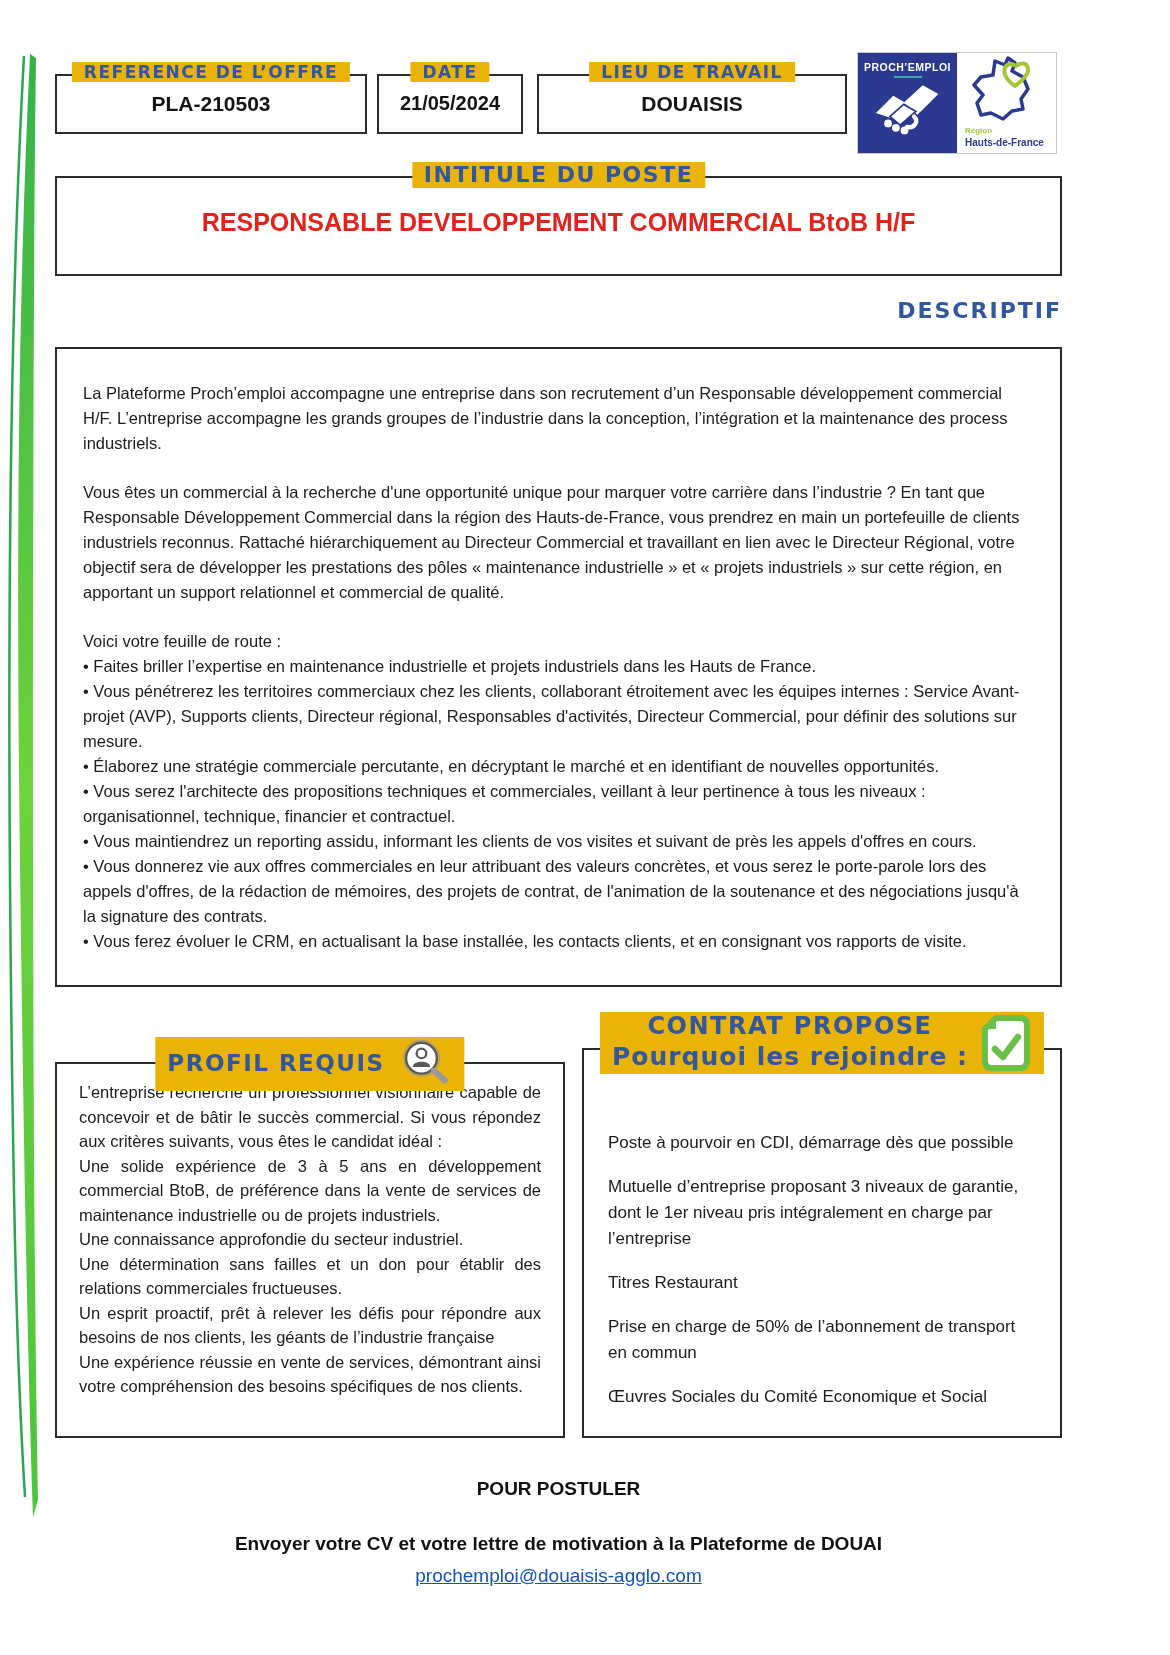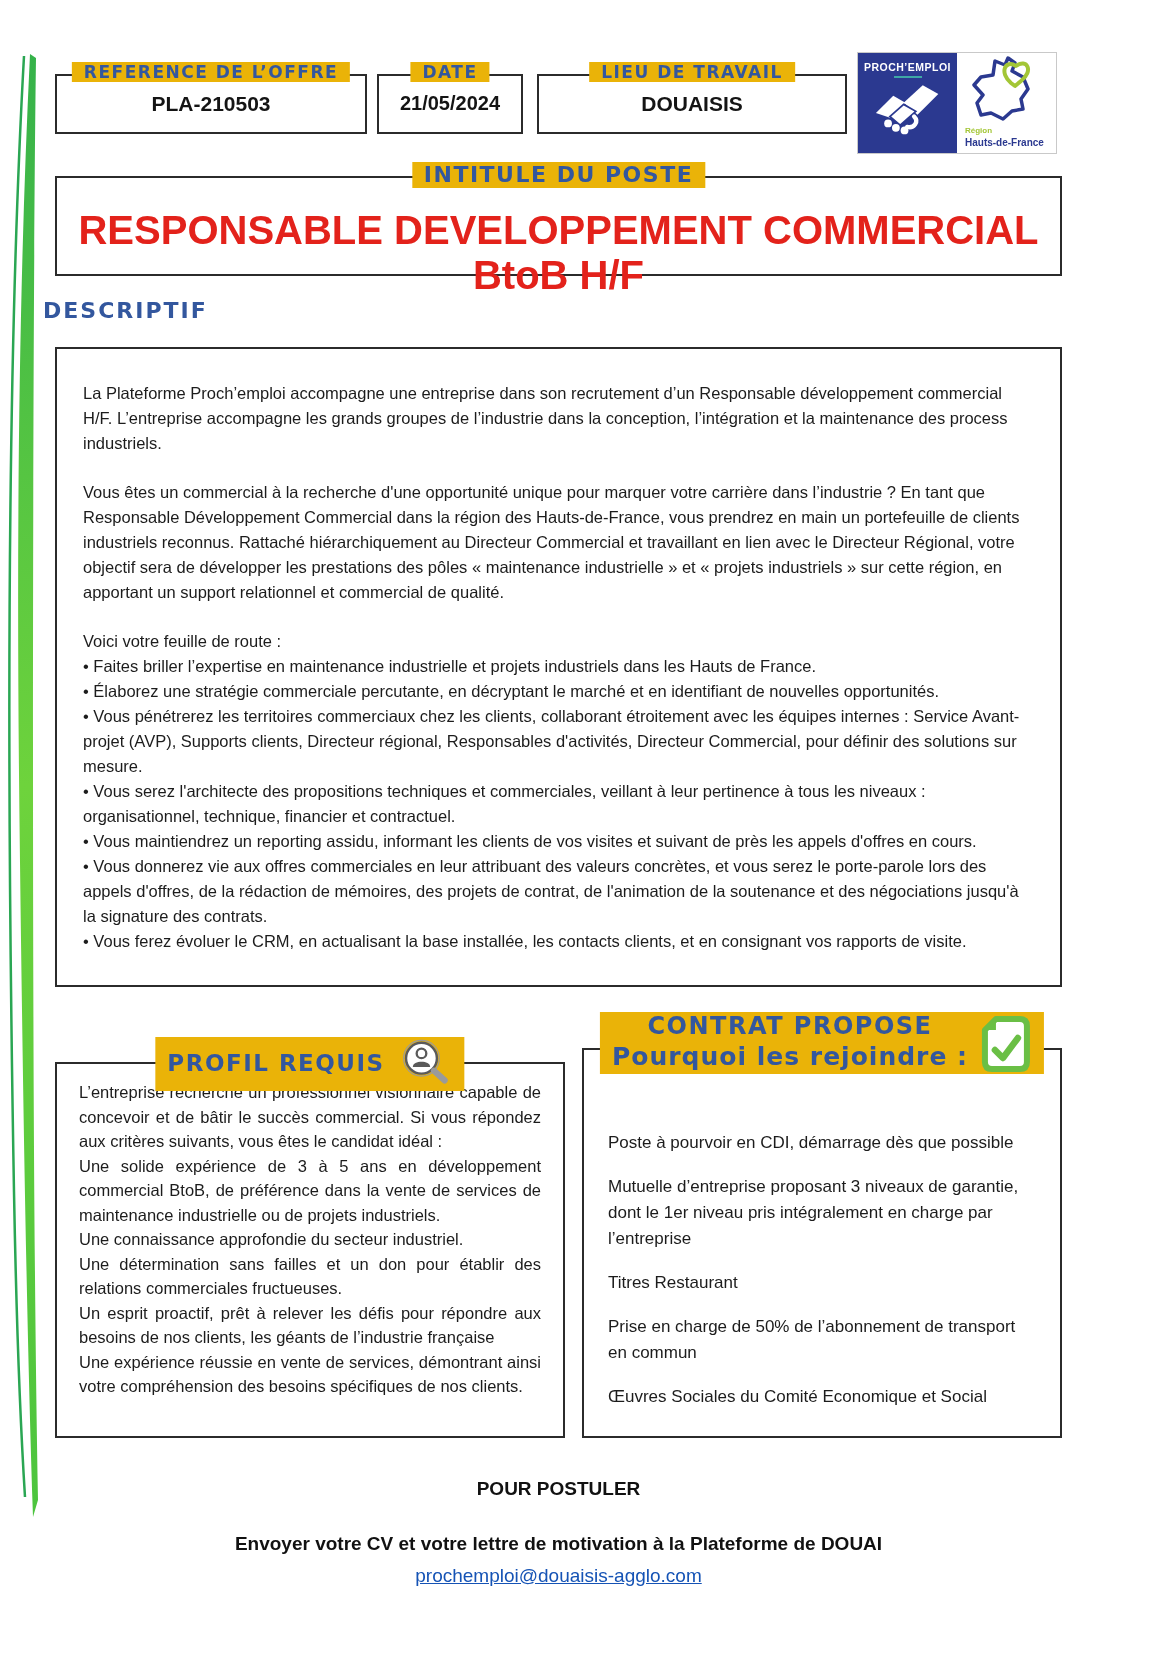--- a/index.html
+++ b/index.html
@@ -23,39 +23,39 @@
         border:1px solid #c9c9c9;box-sizing:border-box;}
   .logo-left{width:100px;background:#2b3990;display:flex;flex-direction:column;align-items:center;}
   .logo-brand{color:#fff;font-size:10.5px;font-weight:700;letter-spacing:.5px;margin-top:8px;}
   .logo-rule{width:28px;height:2px;background:#3fa8a5;margin-top:3px;}
   .logo-right{width:100px;background:#fff;position:relative;text-align:center;}
   .region-small{position:absolute;left:8px;bottom:18px;font-size:8px;font-weight:700;color:#a3c636;}
   .region-name{position:absolute;left:8px;bottom:5px;font-size:10px;font-weight:700;color:#2b3990;}
 
   
   .intitule .flabel{top:-16px;font-size:22px;}
-  .job-title{margin-top:30px;text-align:center;font-size:40px;font-weight:700;color:#e3221b;}
+  .job-title{margin-top:30px;text-align:center;font-size:25px;font-weight:700;color:#e3221b;}
 
   
-  .section-label{position:absolute;left:43px;width:1007px;text-align:left;color:#33579e;
+  .section-label{position:absolute;left:55px;width:1007px;text-align:right;color:#33579e;
                  font-weight:700;letter-spacing:2px;font-family:"DejaVu Sans",sans-serif;font-size:22px;}
   .descriptif-box{left:55px;top:347px;width:1007px;height:640px;padding:16px 26px;
                   font-size:16.5px;line-height:25px;}
   .desc-par{margin:16px 0 24px 0;}
   .roadmap-item{margin:0;}
 
   
   .profil-box{left:55px;top:1062px;width:510px;height:376px;padding:16px 22px 0;
               font-size:16.5px;line-height:24.5px;text-align:justify;}
   .profil-box .flabel{top:-27px;display:flex;align-items:center;gap:14px;font-size:23px;}
   .profil-par{margin:0;}
 
   .contrat-box{left:582px;top:1048px;width:480px;height:390px;padding:80px 24px 0;
                font-size:17px;line-height:26px;}
-  .contrat-box .flabel{top:-38px;display:flex;align-items:flex-end;gap:12px;}
+  .contrat-box .flabel{top:-38px;display:flex;align-items:center;gap:12px;}
   .contrat-lines{text-align:center;}
   .contrat-line1{font-size:24px;line-height:28px;}
   .contrat-line2{font-size:25px;line-height:34px;letter-spacing:1px;}
   .contrat-item{margin:0 0 18px 0;}
 
   
   .footer-title{position:absolute;top:1478px;left:55px;width:1007px;text-align:center;
                 font-size:19px;font-weight:700;color:#111;}
   .footer-line{position:absolute;top:1533px;left:55px;width:1007px;text-align:center;
                font-size:19px;font-weight:700;color:#111;}
@@ -127,22 +127,22 @@
   <div class="fbox descriptif-box">
     <div>
 
     <div class="desc-par">La Plateforme Proch’emploi accompagne une entreprise dans son recrutement d’un Responsable développement commercial H/F. L’entreprise accompagne les grands groupes de l’industrie dans la conception, l’intégration et la maintenance des process industriels.</div>
         <div class="desc-par">Vous êtes un commercial à la recherche d'une opportunité unique pour marquer votre carrière dans l’industrie ? En tant que Responsable Développement Commercial dans la région des Hauts-de-France, vous prendrez en main un portefeuille de clients industriels reconnus. Rattaché hiérarchiquement au Directeur Commercial et travaillant en lien avec le Directeur Régional, votre objectif sera de développer les prestations des pôles « maintenance industrielle » et « projets industriels » sur cette région, en apportant un support relationnel et commercial de qualité.</div>
       </div>
     <div class="roadmap-title">Voici votre feuille de route :</div>
     <div>
 
     <div class="roadmap-item">• Faites briller l’expertise en maintenance industrielle et projets industriels dans les Hauts de France.</div>
+        <div class="roadmap-item">• Vous pénétrerez les territoires commerciaux chez les clients, collaborant étroitement avec les équipes internes : Service Avant-projet (AVP), Supports clients, Directeur régional, Responsables d'activités, Directeur Commercial, pour définir des solutions sur mesure.</div>
         <div class="roadmap-item">• Élaborez une stratégie commerciale percutante, en décryptant le marché et en identifiant de nouvelles opportunités.</div>
-        <div class="roadmap-item">• Vous pénétrerez les territoires commerciaux chez les clients, collaborant étroitement avec les équipes internes : Service Avant-projet (AVP), Supports clients, Directeur régional, Responsables d'activités, Directeur Commercial, pour définir des solutions sur mesure.</div>
         <div class="roadmap-item">• Vous serez l'architecte des propositions techniques et commerciales, veillant à leur pertinence à tous les niveaux : organisationnel, technique, financier et contractuel.</div>
         <div class="roadmap-item">• Vous maintiendrez un reporting assidu, informant les clients de vos visites et suivant de près les appels d'offres en cours.</div>
         <div class="roadmap-item">• Vous donnerez vie aux offres commerciales en leur attribuant des valeurs concrètes, et vous serez le porte-parole lors des appels d'offres, de la rédaction de mémoires, des projets de contrat, de l'animation de la soutenance et des négociations jusqu'à la signature des contrats.</div>
         <div class="roadmap-item">• Vous ferez évoluer le CRM, en actualisant la base installée, les contacts clients, et en consignant vos rapports de visite.</div>
       </div>
   </div>
 
   <div class="fbox profil-box">
     <span class="flabel">
       <span>PROFIL REQUIS</span>

